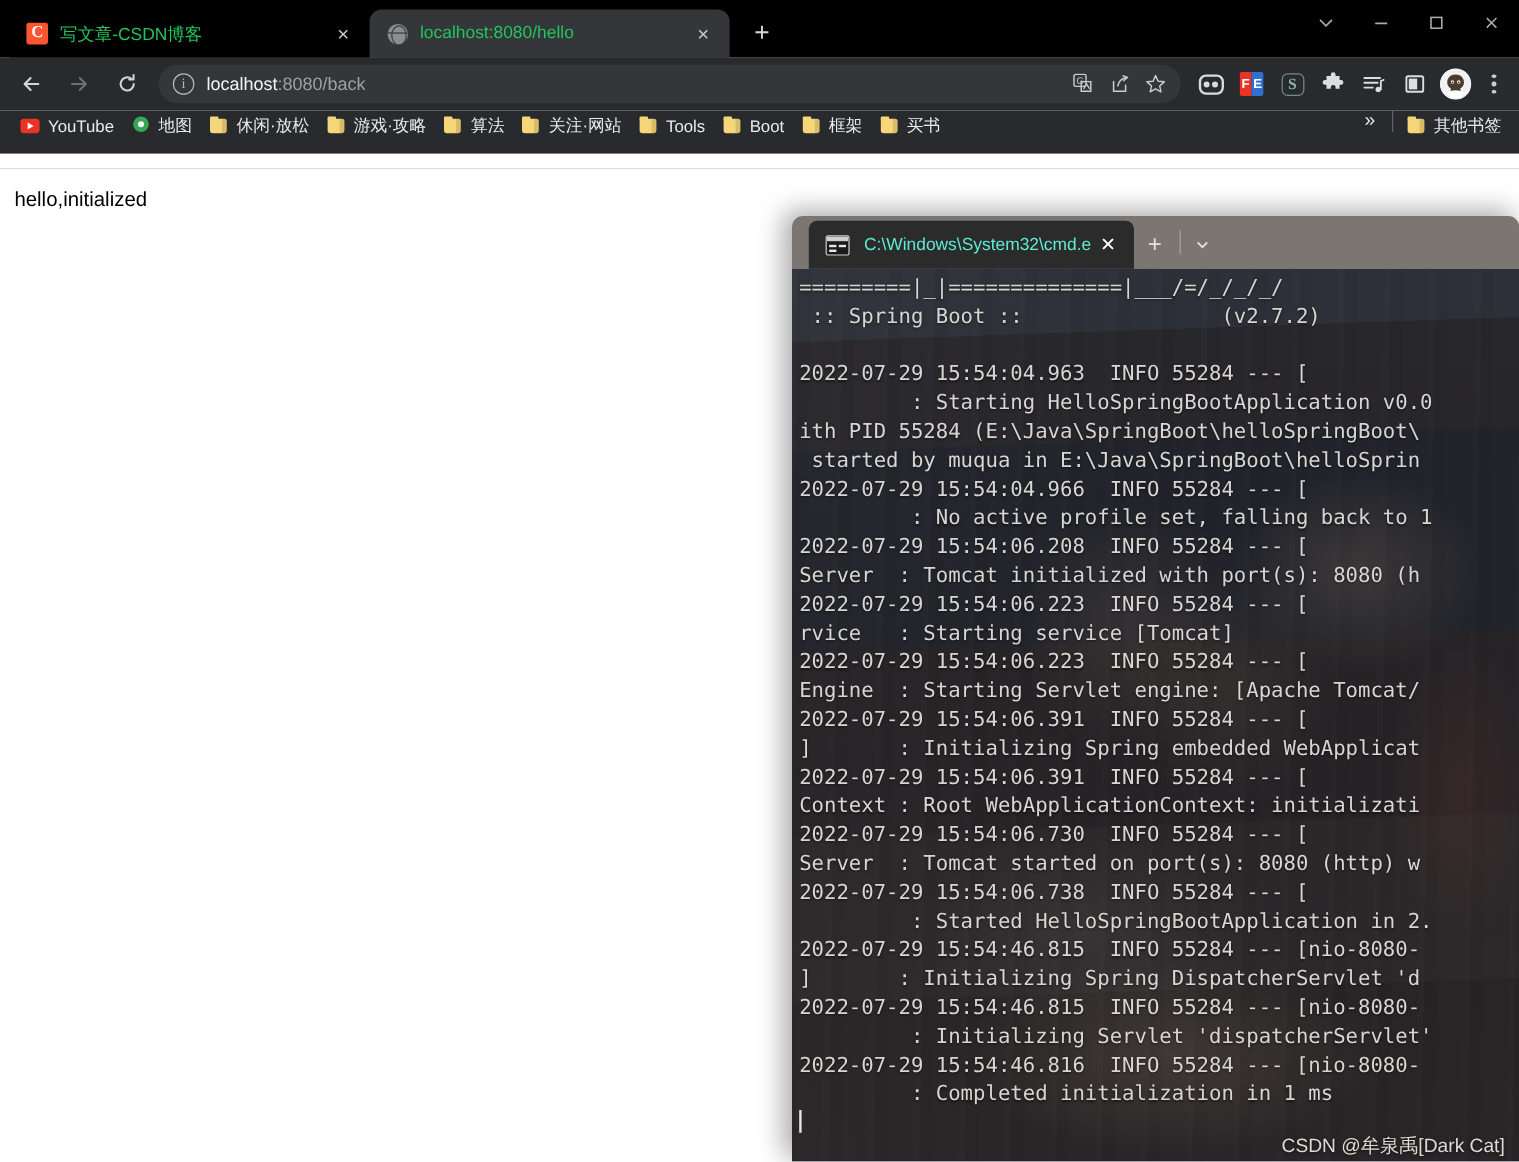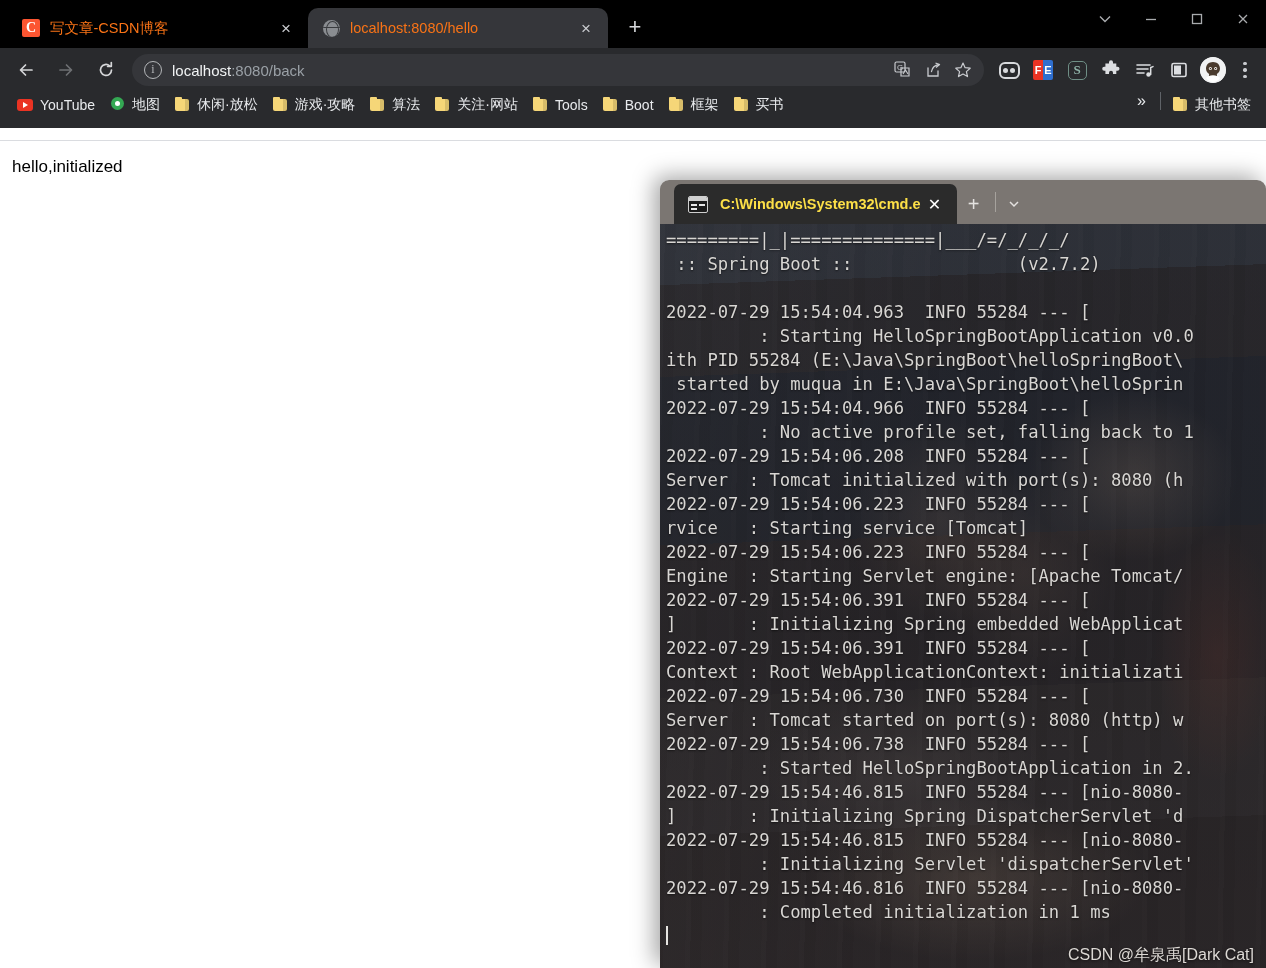--- a/index.html
+++ b/index.html
@@ -64,21 +64,21 @@
     content:""; position:absolute; left:3px; top:1px;
     width:11px; height:15px; border-radius:50%;
     border:1.4px solid #3a3c3f;
   }
   .fav-globe::after {
     content:""; position:absolute; left:0px; top:7.5px;
     width:17px; height:1.4px; background:#3a3c3f;
   }
   .tab-title {
     flex: 1 1 auto;
-    color: #f97316;
+    color: #22c55e;
     font-size: 14.5px;
     white-space: nowrap;
     overflow: hidden;
     text-overflow: ellipsis;
   }
   .tab-close {
     flex: 0 0 24px;
     width: 24px; height: 24px;
     display:flex; align-items:center; justify-content:center;
     color:#c9cbcf; font-size:17px; line-height:1;
@@ -266,23 +266,23 @@
   }
   .term-tab-icon::before{
     content:"";position:absolute;left:0;top:0;width:100%;height:4px;background:#cfcfcf;
   }
   .term-tab-icon::after{
     content:"";position:absolute;left:2px;top:7px;width:6px;height:2px;background:#e6e6e6;
     box-shadow: 0 4px 0 0 #e6e6e6, 8px 0 0 0 #e6e6e6;
   }
   .term-tab-title {
     flex:1 1 auto;
-    color:#fde047;
+    color:#5eead4;
     font-size:14.5px;
-    font-weight:700;
+    font-weight:400;
     white-space:nowrap; overflow:hidden; text-overflow:clip;
     font-family:"Liberation Sans", sans-serif;
   }
   .term-tab-close {
     flex:0 0 28px;width:28px;height:28px;
     display:flex;align-items:center;justify-content:center;
     color:#ffffff;font-size:16px;
   }
   .term-new {
     width:34px;height:40px;display:flex;align-items:center;justify-content:center;

